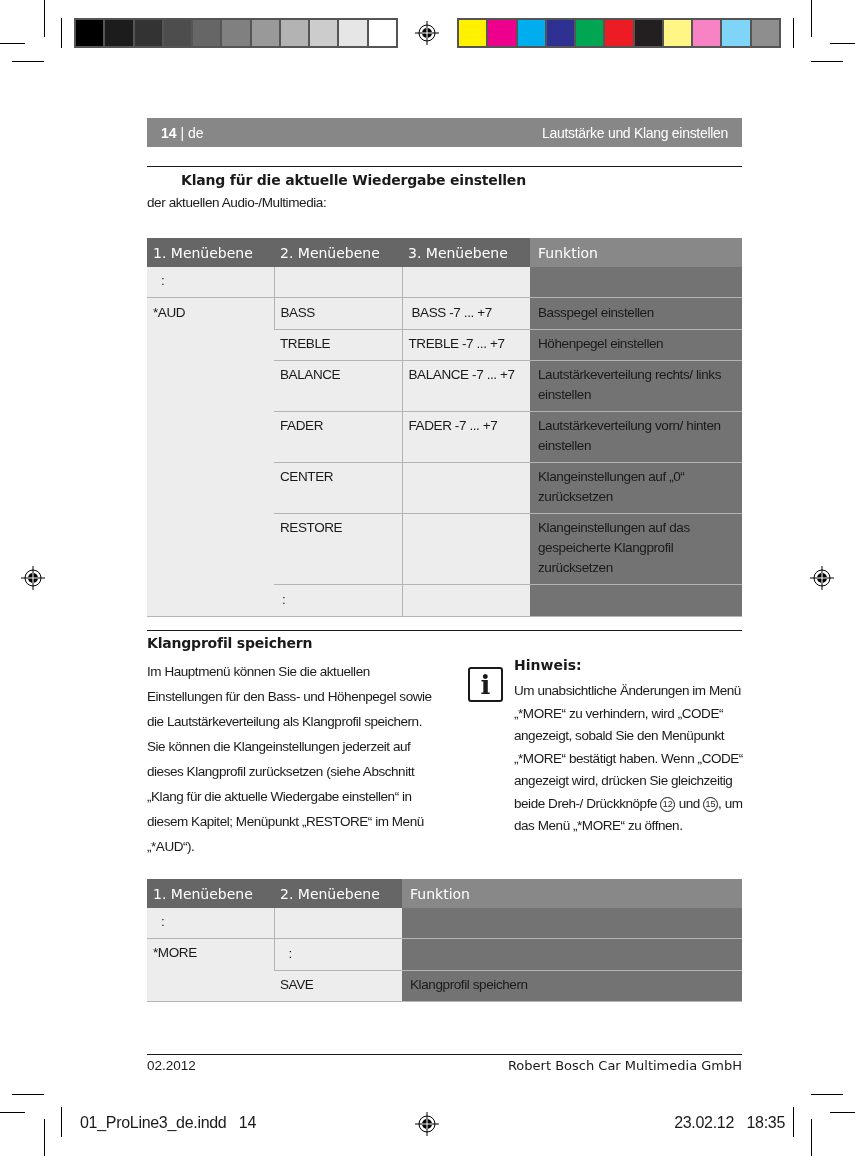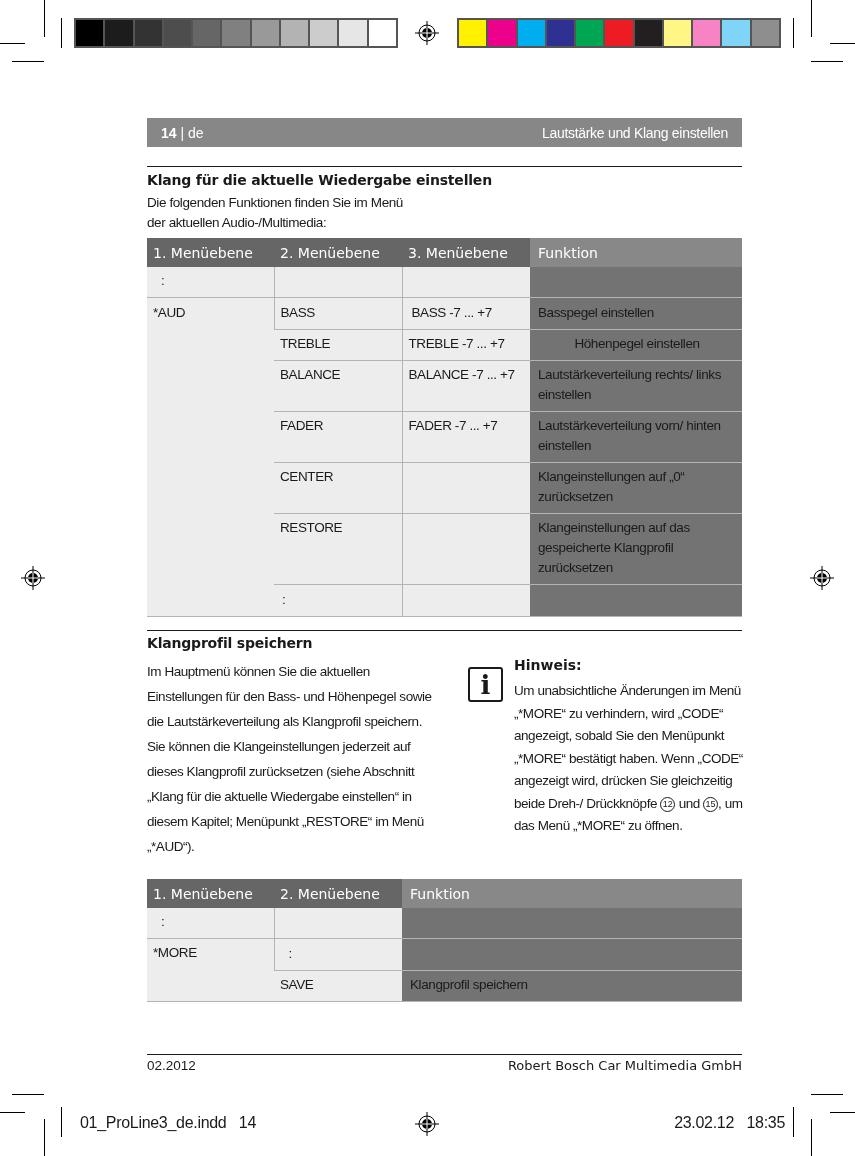--- a/index.html
+++ b/index.html
@@ -116,23 +116,22 @@
 </svg>
 
 <div class="page-header">
   <span>
     <span class="num">14</span><span class="sep"> | </span><span>de</span>
   </span>
   <span class="title">Lautstärke und Klang einstellen</span>
 </div>
 
 <div class="rule" style="top:166px;"></div>
-<div class="section-title" style="top:172px;">Klang für die aktuelle Wiedergabe einstellen</div>
+<div class="section-title" style="top:172px;margin-left:34px;">Klang für die aktuelle Wiedergabe einstellen</div>
 <div class="intro" style="top:193px;">
-  <div>Die folgenden Funktionen finden Sie im Menü</div>
   <div>der aktuellen Audio-/Multimedia:</div>
 </div>
 
 <table class="menu" style="top:238px;">
   <colgroup>
     <col style="width:127px">
       <col style="width:128px">
       <col style="width:128px">
       <col style="width:212px">
   </colgroup>
@@ -153,21 +152,21 @@
     </tr>
     <tr style="height:30px;">
       <td class="lv" rowspan="7" style="padding-top:5px;">*AUD</td>
       <td class="lv" style="padding-top:5px;">BASS</td>
       <td class="lv" style="padding-top:5px;padding-left:9px;">BASS -7 ... +7</td>
       <td class="fn" style="padding-top:5px;">Basspegel einstellen</td>
     </tr>
     <tr style="height:29px;">
       <td class="lv" style="padding-top:4px;">TREBLE</td>
       <td class="lv" style="padding-top:4px;">TREBLE -7 ... +7</td>
-      <td class="fn" style="padding-top:4px;text-align:center;">Höhenpegel einstellen</td>
+      <td class="fn" style="padding-top:4px;">Höhenpegel einstellen</td>
     </tr>
     <tr style="height:48px;">
       <td class="lv" style="padding-top:4px;">BALANCE</td>
       <td class="lv" style="padding-top:4px;">BALANCE -7 ... +7</td>
       <td class="fn" style="padding-top:4px;">Lautstärkeverteilung rechts/ links einstellen</td>
     </tr>
     <tr style="height:48px;">
       <td class="lv" style="padding-top:4px;">FADER</td>
       <td class="lv" style="padding-top:4px;">FADER -7 ... +7</td>
       <td class="fn" style="padding-top:4px;">Lautstärkeverteilung vorn/ hinten einstellen</td>

